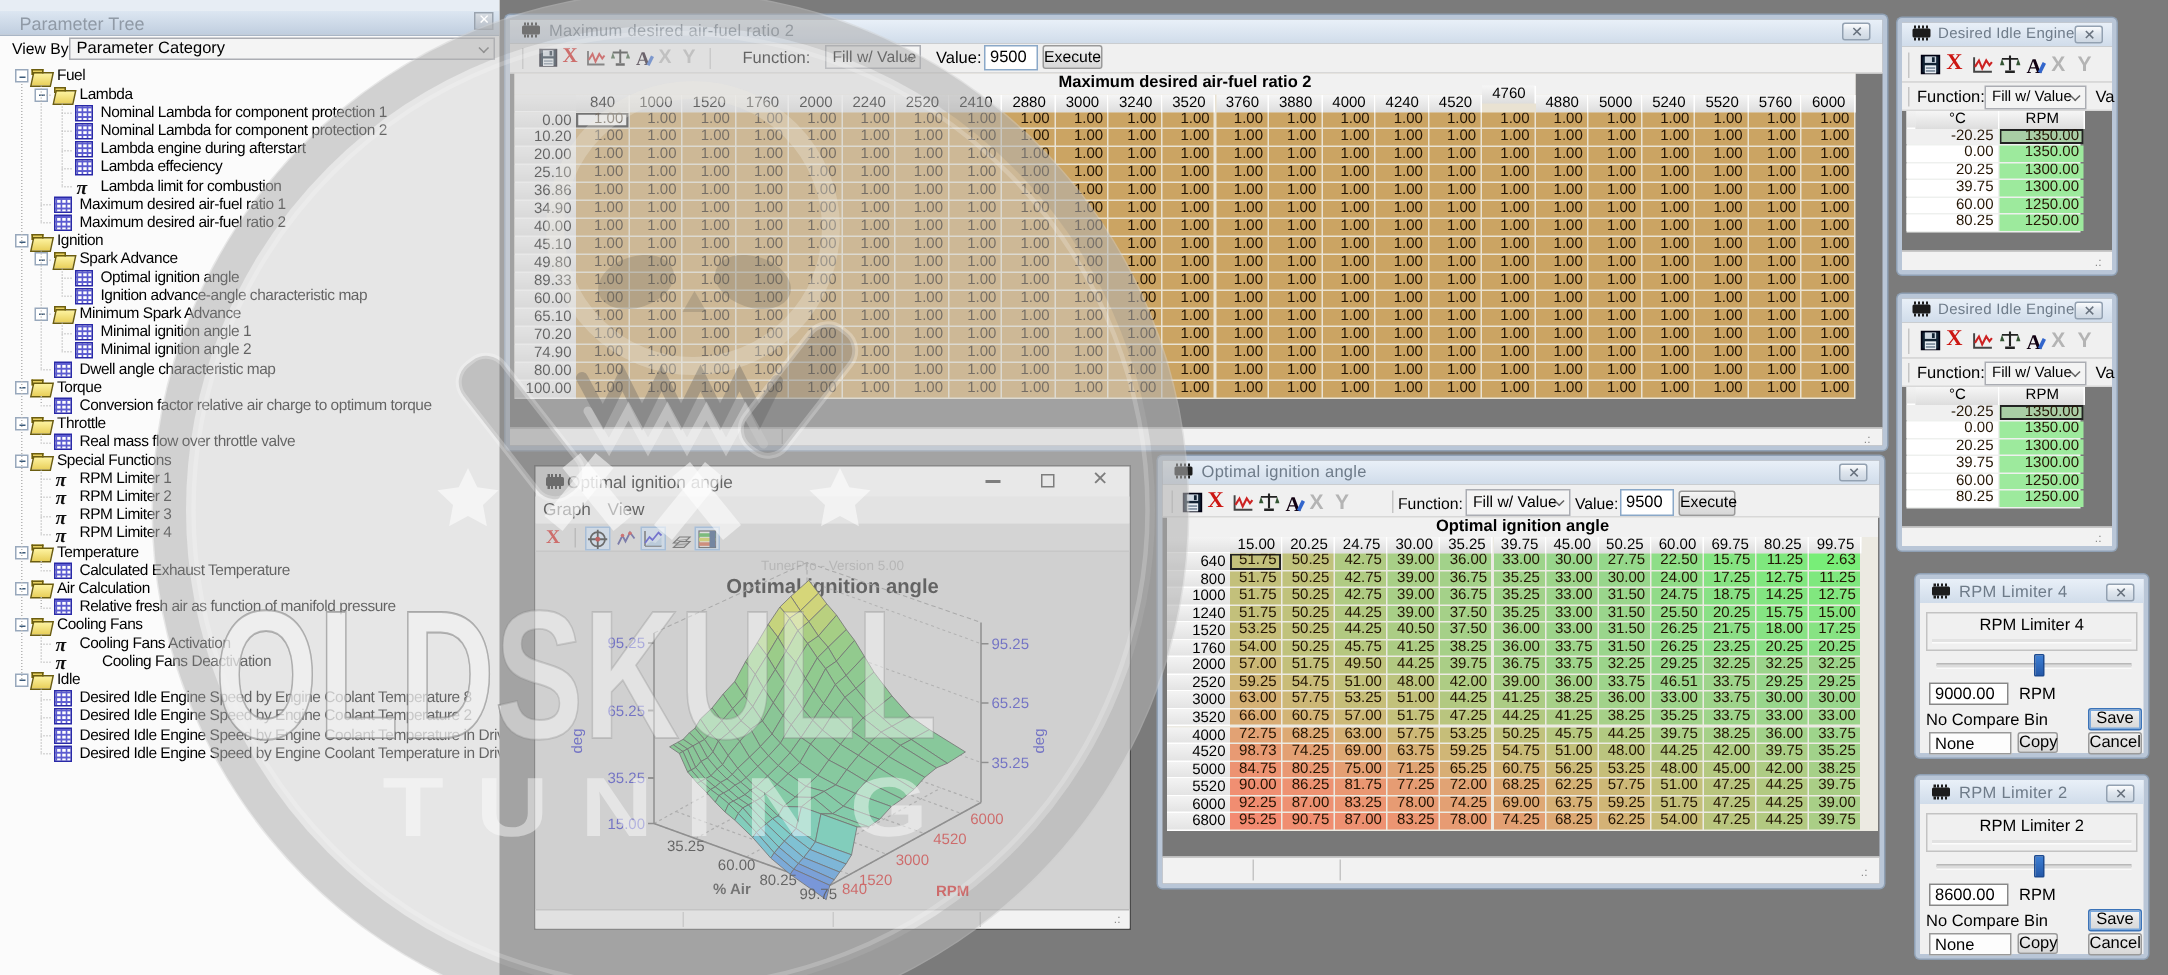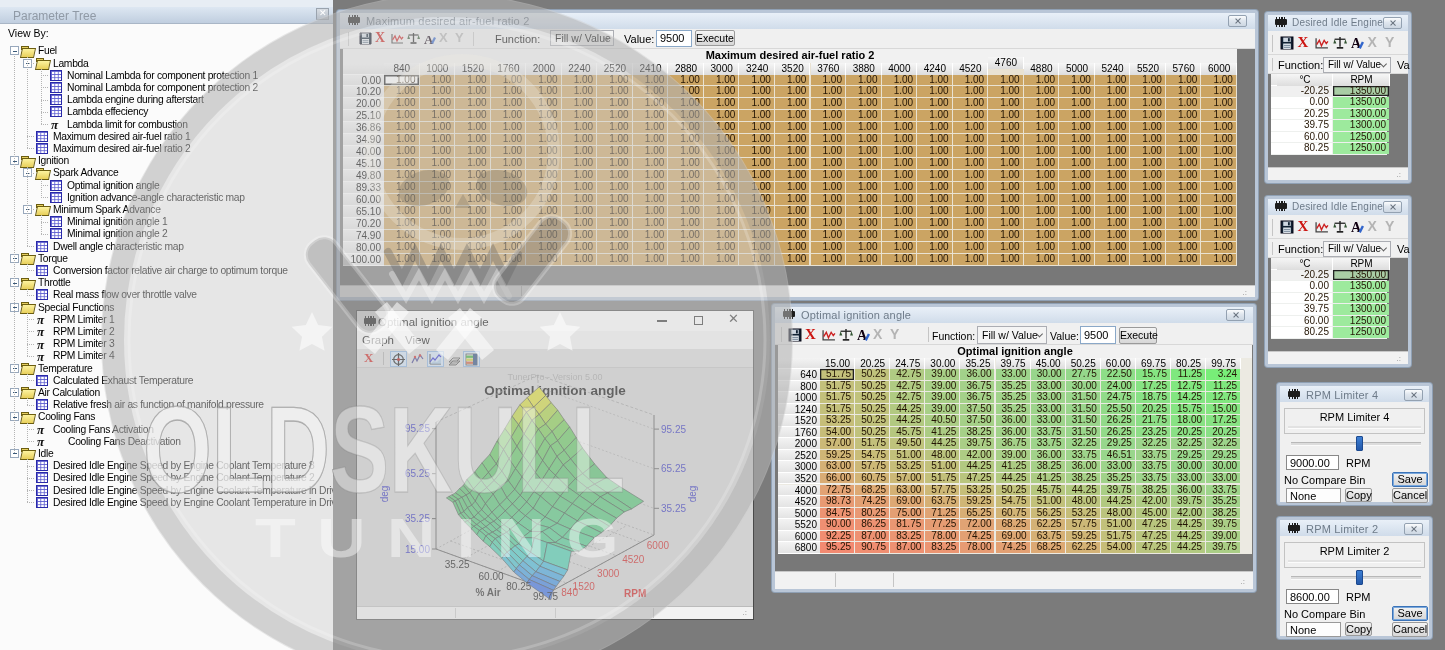--- a/index.html
+++ b/index.html
@@ -36,20 +36,21 @@
 </style></head><body>
 
 <div class="ab" style="left:0;top:0;width:333px;height:650px;background:#fbfbfb;overflow:hidden">
 <div class="ab" style="left:0;top:0;width:333px;height:7px;background:#e7edf4"></div>
 <div class="ab" style="left:0;top:7px;width:333px;height:17px;background:linear-gradient(#dde7f2,#c0cedf);border-bottom:1px solid #a9b6c6"></div>
 <div class="ab" style="left:13px;top:9px;font-size:12px;color:#909aa6">Parameter Tree</div>
 <div class="ab" style="left:316px;top:8px;width:13px;height:12px;background:linear-gradient(#d8dde3,#b7bfc9);border:1px solid #9aa3ae">
       <span style="position:absolute;left:2px;top:-1px;color:#fff;font-size:9px">✕</span>
     </div>
 <div class="lbl" style="left:8px;top:27px;font-size:10.5px">View By:</div>
+<div class="combo" style="left:46px;top:25px;width:284px;height:15px;line-height:13px;background:#f4f4f4">Parameter Category<u></u></div>
 <div class="exp" style="left:10px;top:46.3px"></div>
 <div class="fold" style="left:21px;top:45.8px"></div>
 <div class="titem" style="left:38px;top:45.3px">Fuel</div>
 <div class="exp" style="left:23px;top:58.5px"></div>
 <div class="fold" style="left:36px;top:58.0px"></div>
 <div class="titem" style="left:53px;top:57.5px">Lambda</div>
 <div class="tbl" style="left:50px;top:69.7px"></div>
 <div class="titem" style="left:67px;top:69.7px">Nominal Lambda for component protection 1</div>
 <div class="tbl" style="left:50px;top:81.9px"></div>
 <div class="titem" style="left:67px;top:81.9px">Nominal Lambda for component protection 2</div>
@@ -975,21 +976,21 @@
 <div class="cell" style="left:80.1px;top:62.00px;width:34.1px;height:10.55px;line-height:10.6px;background:#c0c27c;padding-right:3px">50.25</div>
 <div class="cell" style="left:115.2px;top:62.00px;width:34.1px;height:10.55px;line-height:10.6px;background:#b0cb83;padding-right:3px">42.75</div>
 <div class="cell" style="left:150.3px;top:62.00px;width:34.1px;height:10.55px;line-height:10.6px;background:#a8cf87;padding-right:3px">39.00</div>
 <div class="cell" style="left:185.4px;top:62.00px;width:34.1px;height:10.55px;line-height:10.6px;background:#a2d28a;padding-right:3px">36.00</div>
 <div class="cell" style="left:220.5px;top:62.00px;width:34.1px;height:10.55px;line-height:10.6px;background:#9dd48b;padding-right:3px">33.00</div>
 <div class="cell" style="left:255.6px;top:62.00px;width:34.1px;height:10.55px;line-height:10.6px;background:#98d68c;padding-right:3px">30.00</div>
 <div class="cell" style="left:290.7px;top:62.00px;width:34.1px;height:10.55px;line-height:10.6px;background:#95d88b;padding-right:3px">27.75</div>
 <div class="cell" style="left:325.8px;top:62.00px;width:34.1px;height:10.55px;line-height:10.6px;background:#8ede88;padding-right:3px">22.50</div>
 <div class="cell" style="left:360.9px;top:62.00px;width:34.1px;height:10.55px;line-height:10.6px;background:#85e482;padding-right:3px">15.75</div>
 <div class="cell" style="left:396.0px;top:62.00px;width:34.1px;height:10.55px;line-height:10.6px;background:#7fe87e;padding-right:3px">11.25</div>
-<div class="cell" style="left:431.1px;top:62.00px;width:34.1px;height:10.55px;line-height:10.6px;background:#78ee78;padding-right:3px">3.24</div>
+<div class="cell" style="left:431.1px;top:62.00px;width:34.1px;height:10.55px;line-height:10.6px;background:#78ee78;padding-right:3px">2.63</div>
 <div class="rhcell" style="left:3px;top:73.55px;width:42px;height:11.55px;line-height:11.6px;padding-right:3px">800</div>
 <div class="cell" style="left:45.0px;top:73.55px;width:34.1px;height:10.55px;line-height:10.6px;background:#c3c07b;padding-right:3px">51.75</div>
 <div class="cell" style="left:80.1px;top:73.55px;width:34.1px;height:10.55px;line-height:10.6px;background:#c0c27c;padding-right:3px">50.25</div>
 <div class="cell" style="left:115.2px;top:73.55px;width:34.1px;height:10.55px;line-height:10.6px;background:#b0cb83;padding-right:3px">42.75</div>
 <div class="cell" style="left:150.3px;top:73.55px;width:34.1px;height:10.55px;line-height:10.6px;background:#a8cf87;padding-right:3px">39.00</div>
 <div class="cell" style="left:185.4px;top:73.55px;width:34.1px;height:10.55px;line-height:10.6px;background:#a4d189;padding-right:3px">36.75</div>
 <div class="cell" style="left:220.5px;top:73.55px;width:34.1px;height:10.55px;line-height:10.6px;background:#a1d28a;padding-right:3px">35.25</div>
 <div class="cell" style="left:255.6px;top:73.55px;width:34.1px;height:10.55px;line-height:10.6px;background:#9dd48b;padding-right:3px">33.00</div>
 <div class="cell" style="left:290.7px;top:73.55px;width:34.1px;height:10.55px;line-height:10.6px;background:#98d68c;padding-right:3px">30.00</div>
 <div class="cell" style="left:325.8px;top:73.55px;width:34.1px;height:10.55px;line-height:10.6px;background:#90dc88;padding-right:3px">24.00</div>

